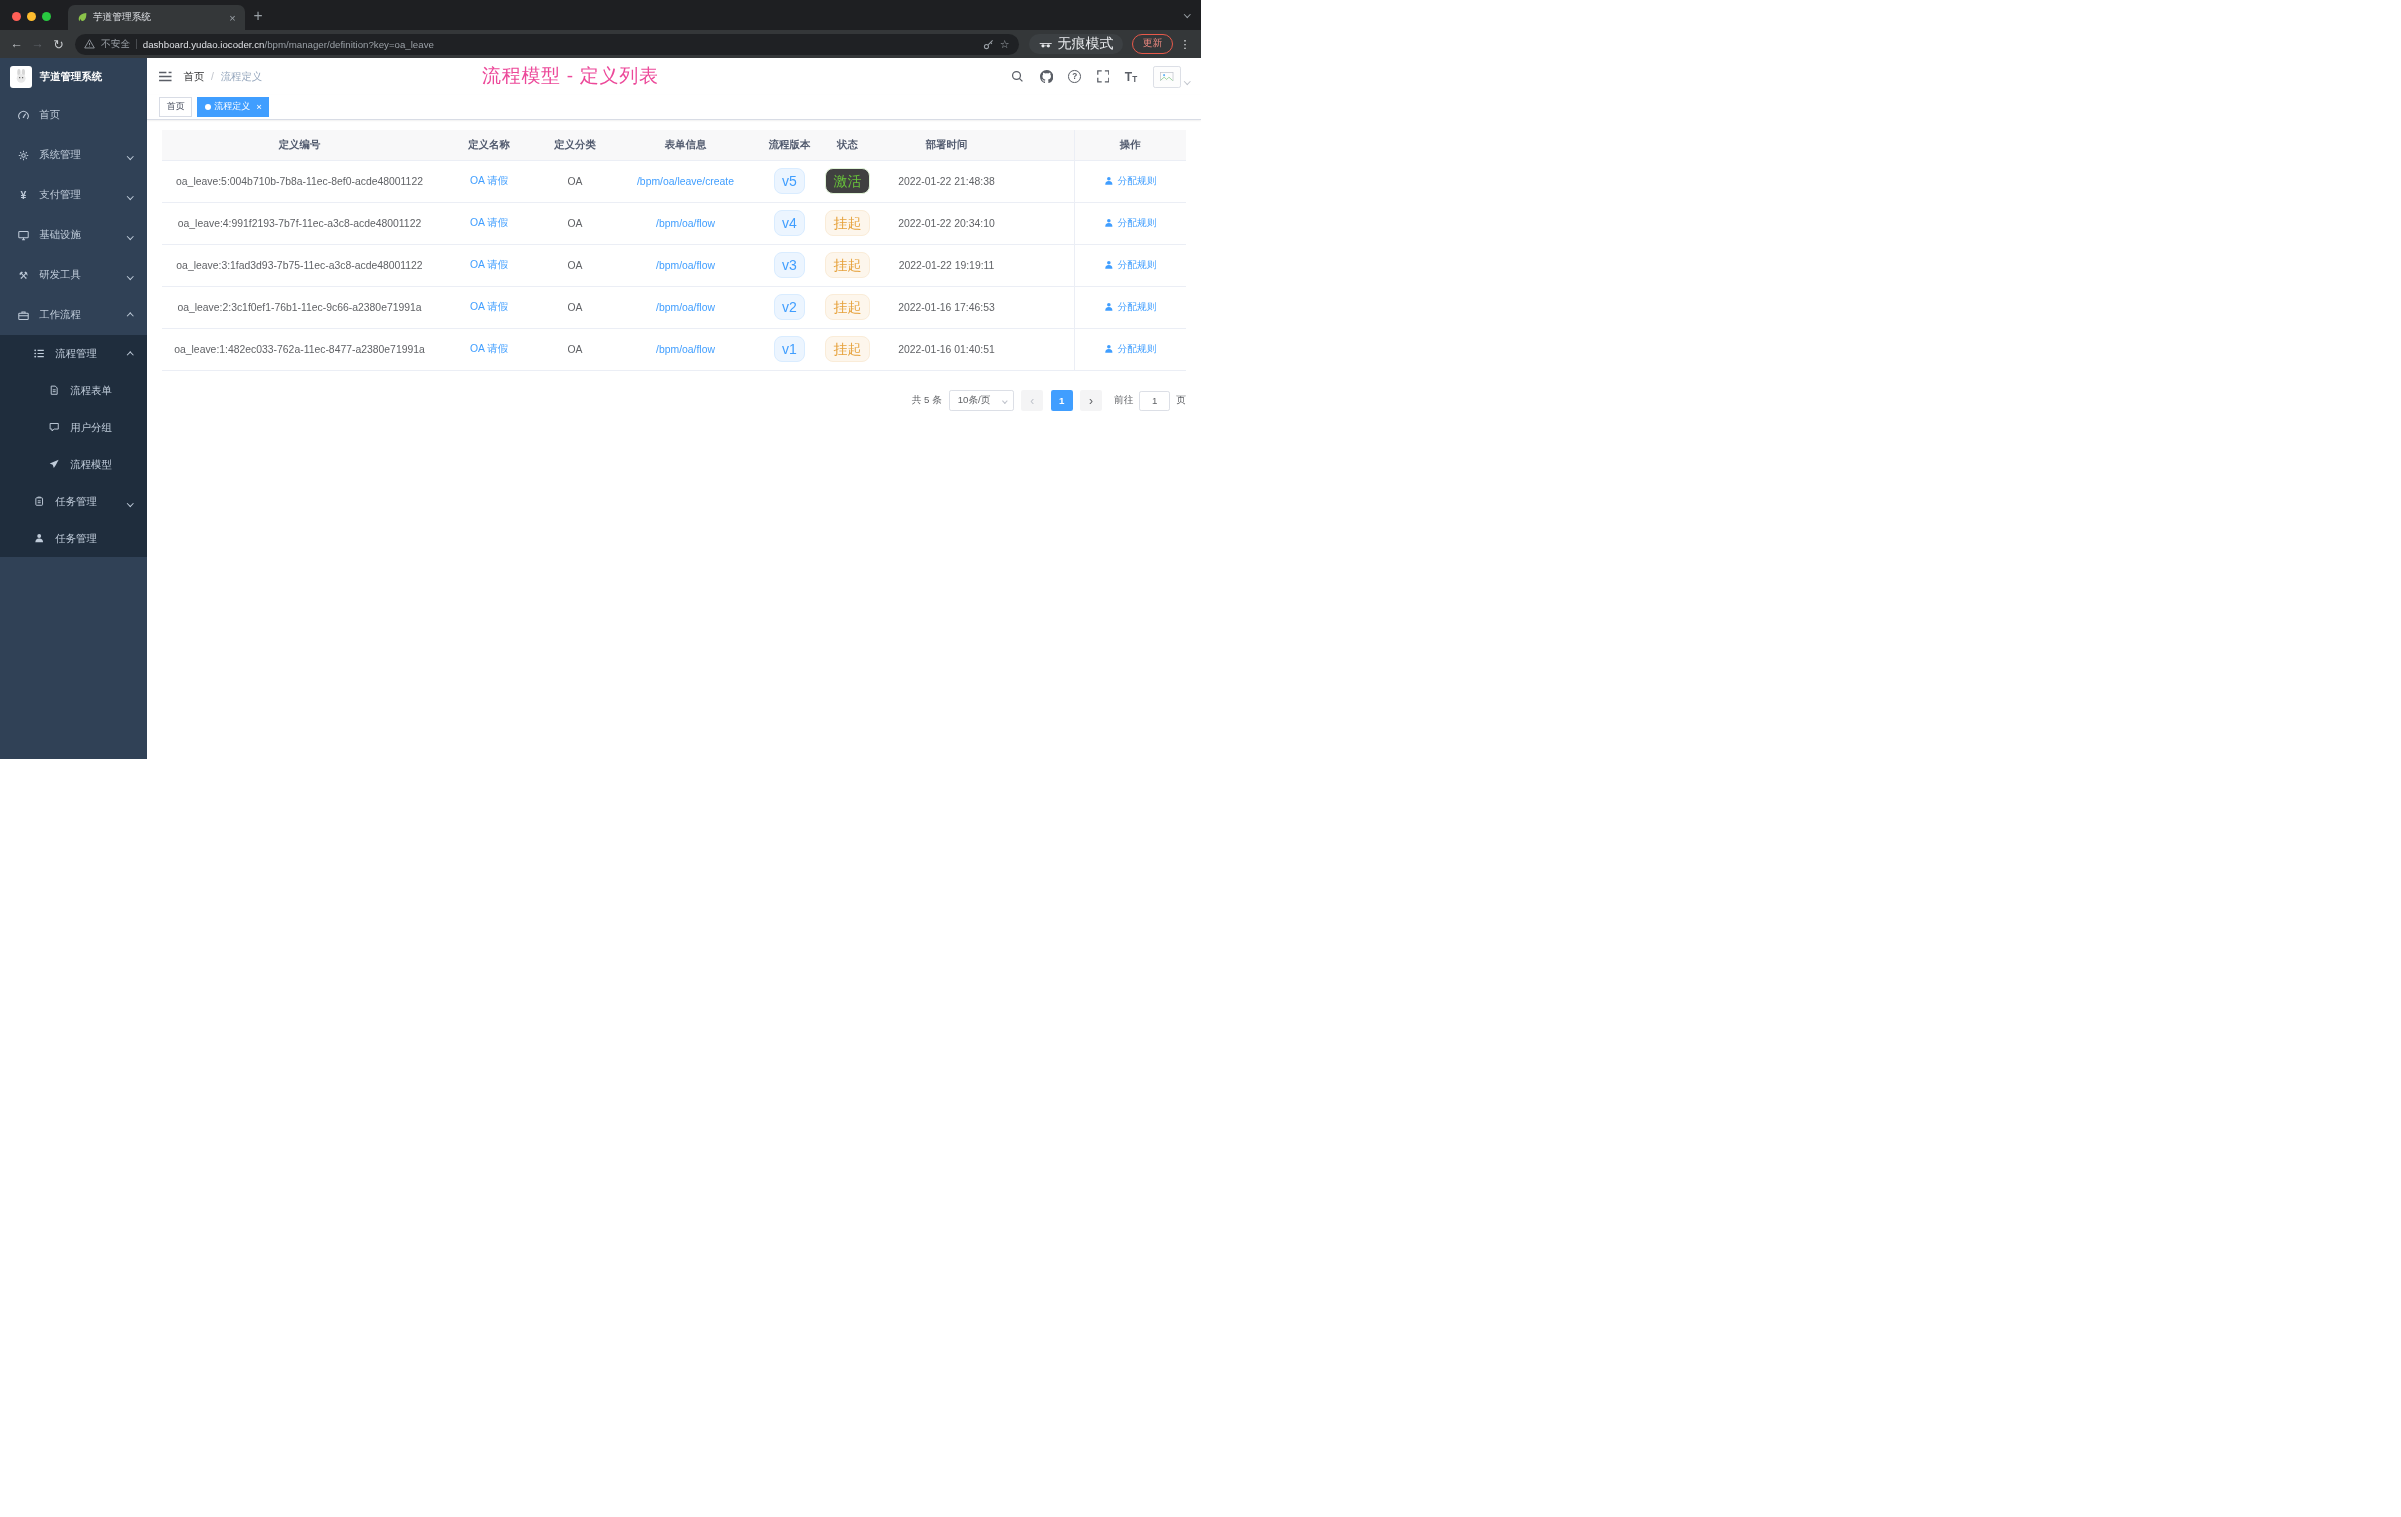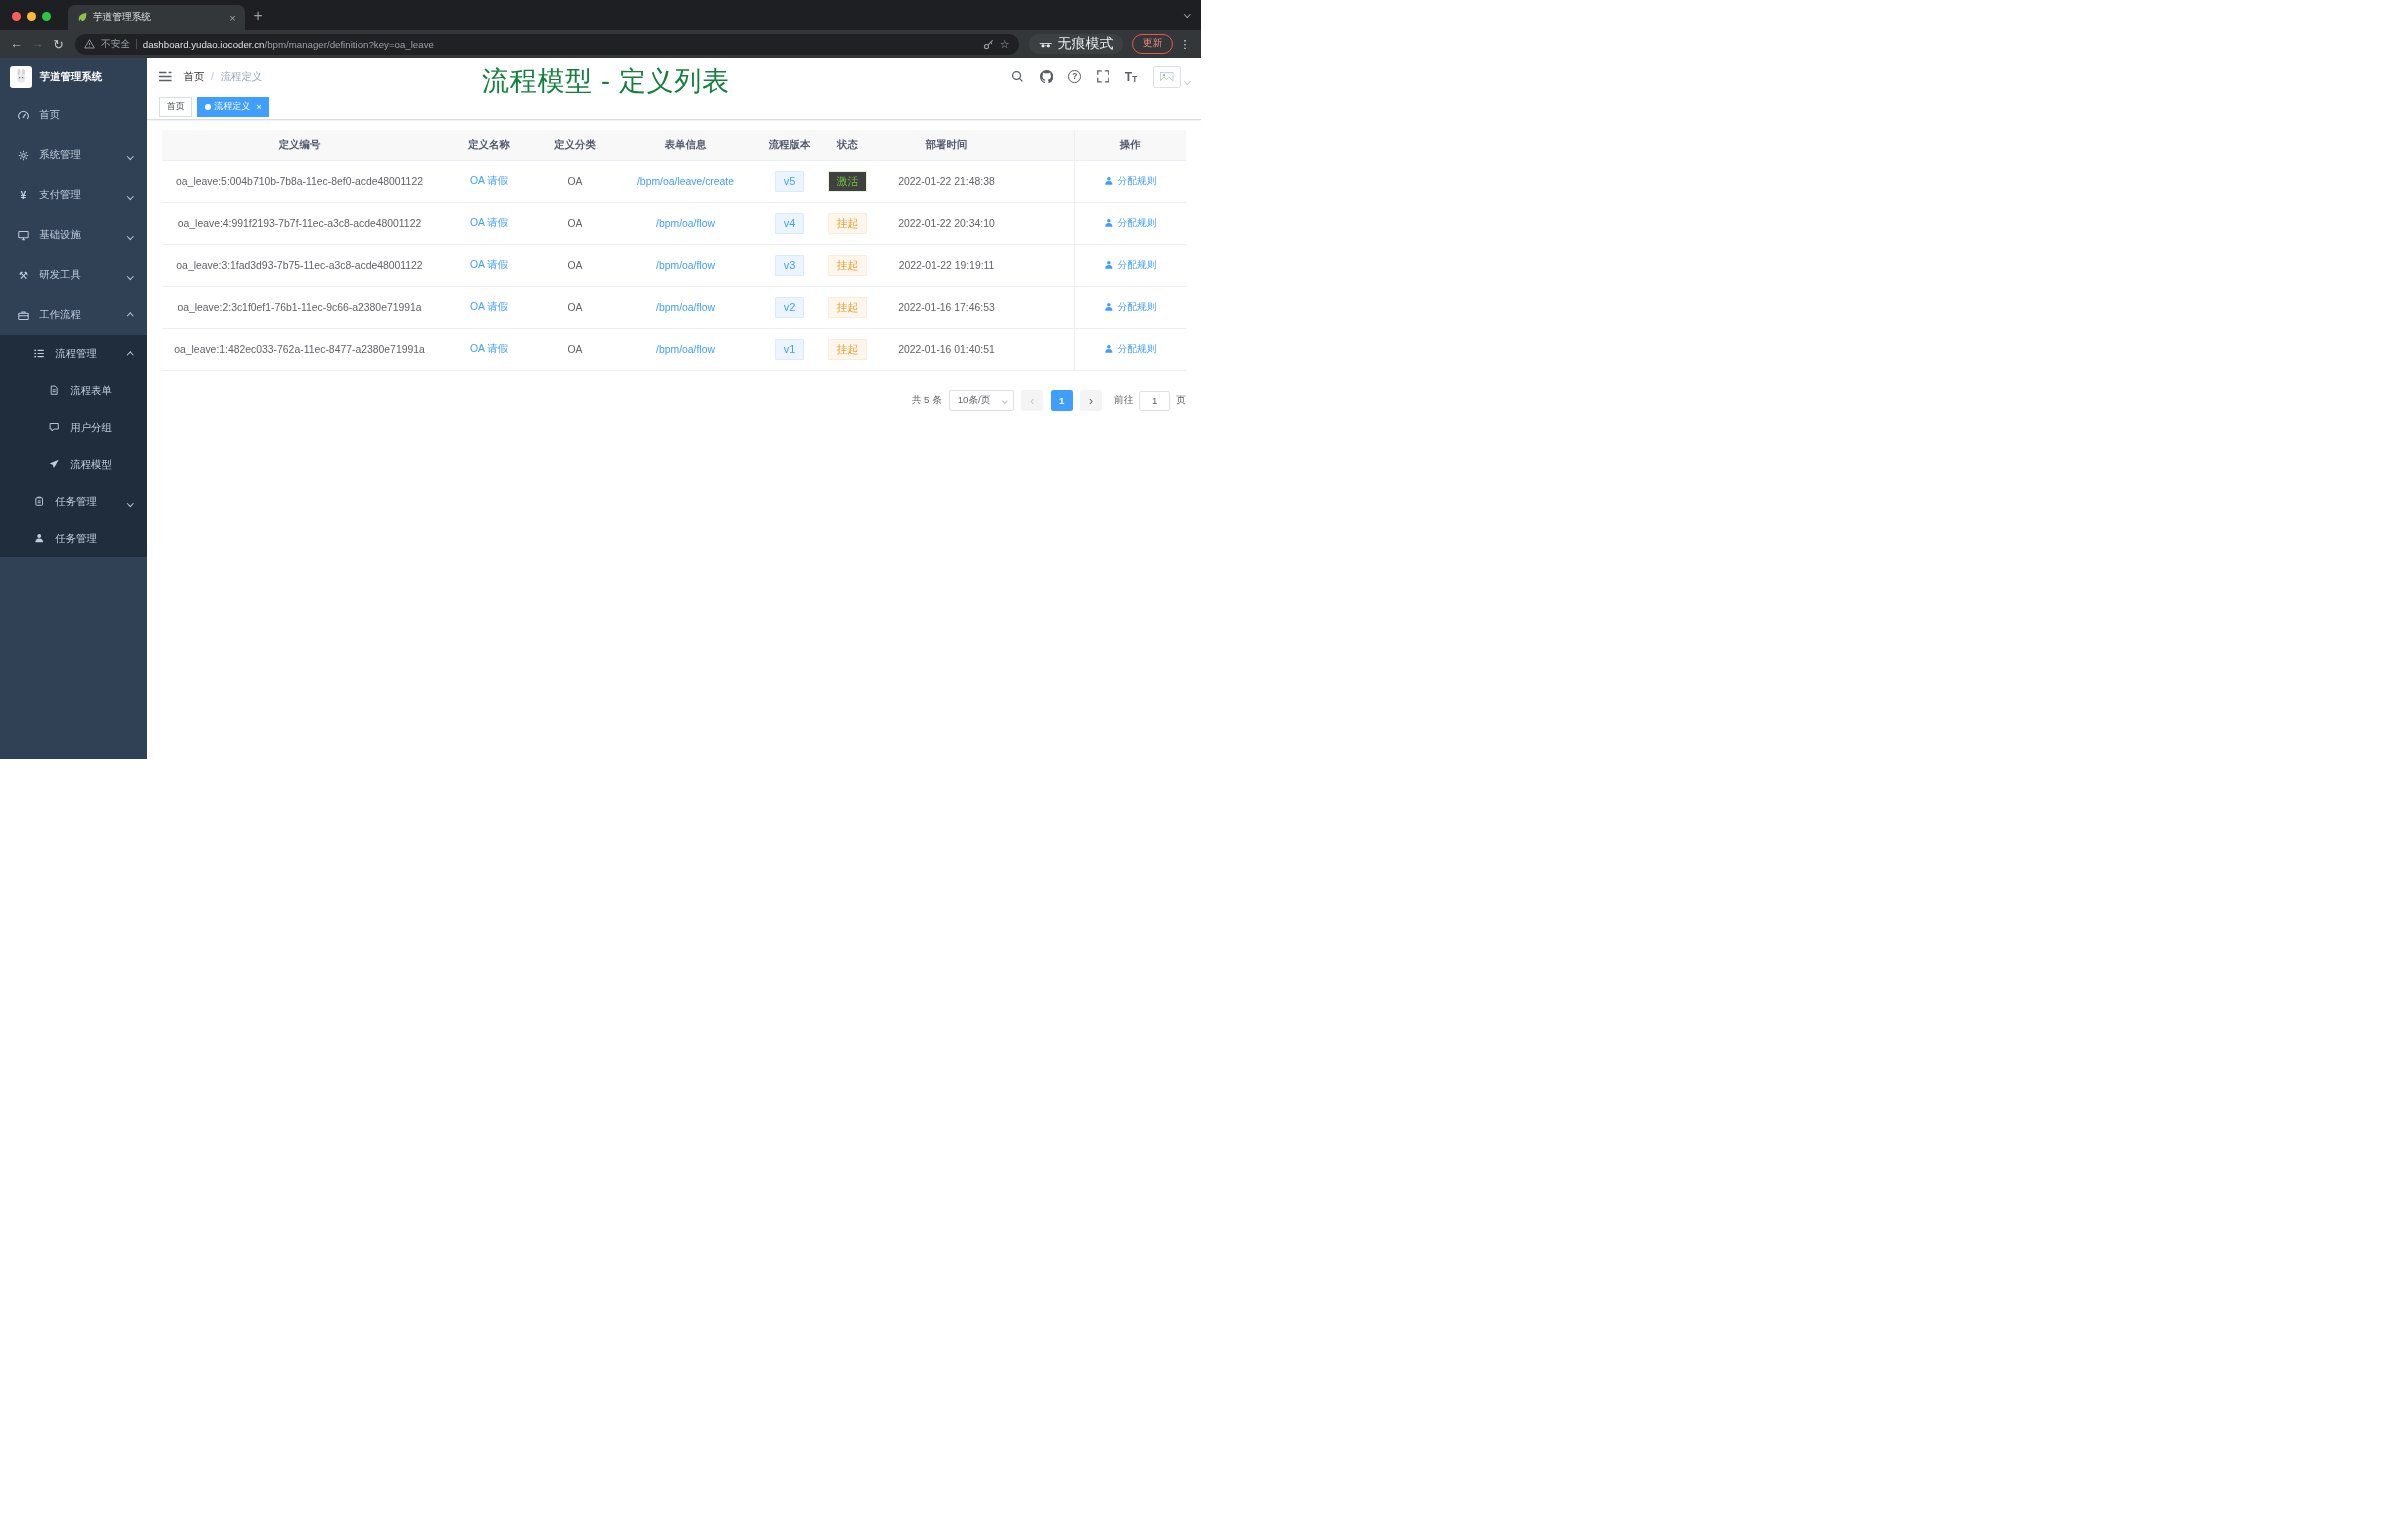--- a/index.html
+++ b/index.html
@@ -57,42 +57,42 @@
   .sub .mi { height: 37px; padding-left: 33px; align-items: center; }
   .sub .mi.deep { padding-left: 48px; }
 
   .main { flex: 1; display: flex; flex-direction: column; background: #fff; min-width: 0; }
   .navbar { height: 37px; display: flex; align-items: center; padding: 0 12px; position: relative; }
   .hamburger { color: #5a5e66; margin-right: 12px; }
   .breadcrumb { font-size: 10.4px; display: flex; gap: 6.7px; align-items: center; }
   .bc-home { color: #303133; }
   .bc-sep { color: #c0c4cc; }
   .bc-cur { color: #97a8be; }
-  .annotation { position: absolute; left: 335px; top: 4.5px; color: #15803d; font-size: 27px; font-weight: 500; letter-spacing: 0.7px; white-space: nowrap; }
+  .annotation { position: absolute; left: 335px; top: 4.5px; color: #ec4899; font-size: 19px; font-weight: 500; letter-spacing: 0.7px; white-space: nowrap; }
   .nav-icons { margin-left: auto; display: flex; align-items: center; gap: 15.6px; color: #5a5e66; }
   .qicon { width: 12.6px; height: 12.6px; border: 1.1px solid #5a5e66; border-radius: 50%; display: flex; align-items: center; justify-content: center; font-size: 8.2px; font-weight: bold; }
   .tticon { font-size: 12px; font-weight: bold; display: flex; align-items: flex-end; }
   .tticon .small { font-size: 8.2px; }
   .avatar-wrap { display: flex; align-items: flex-end; gap: 3.7px; }
   .avatar-box { width: 28px; height: 22px; border: 0.7px solid #dcdfe6; background: #fdfdfd; border-radius: 2.2px; display: flex; align-items: center; justify-content: center; }
   .avatar-caret { color: #c0c4cc; margin-bottom: 1.5px; }
 
   .tagsbar { height: 25px; border-bottom: 0.7px solid #d8dce5; box-shadow: 0 0.7px 2.2px rgba(0,0,0,.1); display: flex; align-items: center; gap: 4.5px; padding: 0 12px; }
   .tagv { height: 19.3px; display: flex; align-items: center; gap: 3.7px; padding: 0 6.7px; border: 0.7px solid #d8dce5; background: #fff; color: #495060; font-size: 9px; cursor: pointer; }
   .tagv.active { background: #409eff; border-color: #409eff; color: #fff; }
   .tagv .dot { width: 6px; height: 6px; border-radius: 50%; background: #fff; }
   .tagv .tclose { margin-left: 2.2px; font-size: 9.7px; }
 
   .content { padding: 10.4px 15px 0; flex: 1; }
   table { width: 100%; border-collapse: collapse; table-layout: fixed; font-size: 10.4px; color: #606266; }
   thead th { background: #f8f8f9; height: 30px; font-weight: bold; color: #515a6e; text-align: center; border-bottom: 0.7px solid #ebeef5; }
   tbody td { height: 42px; border-bottom: 0.7px solid #ebeef5; text-align: center; white-space: nowrap; overflow: hidden; }
   .col-action { border-left: 0.7px solid #ebeef5; }
   .link { color: #409eff; cursor: pointer; text-decoration: none; }
-  .pill { display: inline-block; padding: 2.2px 7.4px; font-size: 11px; border-radius: 1px; line-height: 1.4; }
+  .pill { display: inline-block; padding: 2.2px 7.4px; font-size: 14px; border-radius: 8px; line-height: 1.4; }
   .pill-version { background: #ecf5ff; border: 0.7px solid #d9ecff; color: #409eff; }
   .pill-green { background: #404040; border: 0.7px solid #e1f3d8; color: #67c23a; }
   .pill-orange { background: #fdf6ec; border: 0.7px solid #faecd8; color: #e6a23c; }
   .action-link { color: #409eff; display: inline-flex; align-items: center; gap: 3.7px; font-size: 9.7px; cursor: pointer; }
 
   .pager { display: flex; justify-content: flex-end; align-items: center; gap: 7.4px; margin-top: 19.3px; font-size: 9.7px; color: #606266; }
   .pg-size { height: 21px; border: 0.7px solid #dcdfe6; border-radius: 2.2px; display: flex; align-items: center; gap: 12px; padding: 0 6.7px 0 7.4px; cursor: pointer; }
   .pg-size .chev { color: #c0c4cc; width: 3.7px; height: 3.7px; }
   .pg-btn { min-width: 22px; height: 21px; background: #f4f4f5; border-radius: 2.2px; display: flex; align-items: center; justify-content: center; font-size: 12px; cursor: pointer; }
   .pg-prev { color: #c0c4cc; } .pg-next { color: #606266; }

